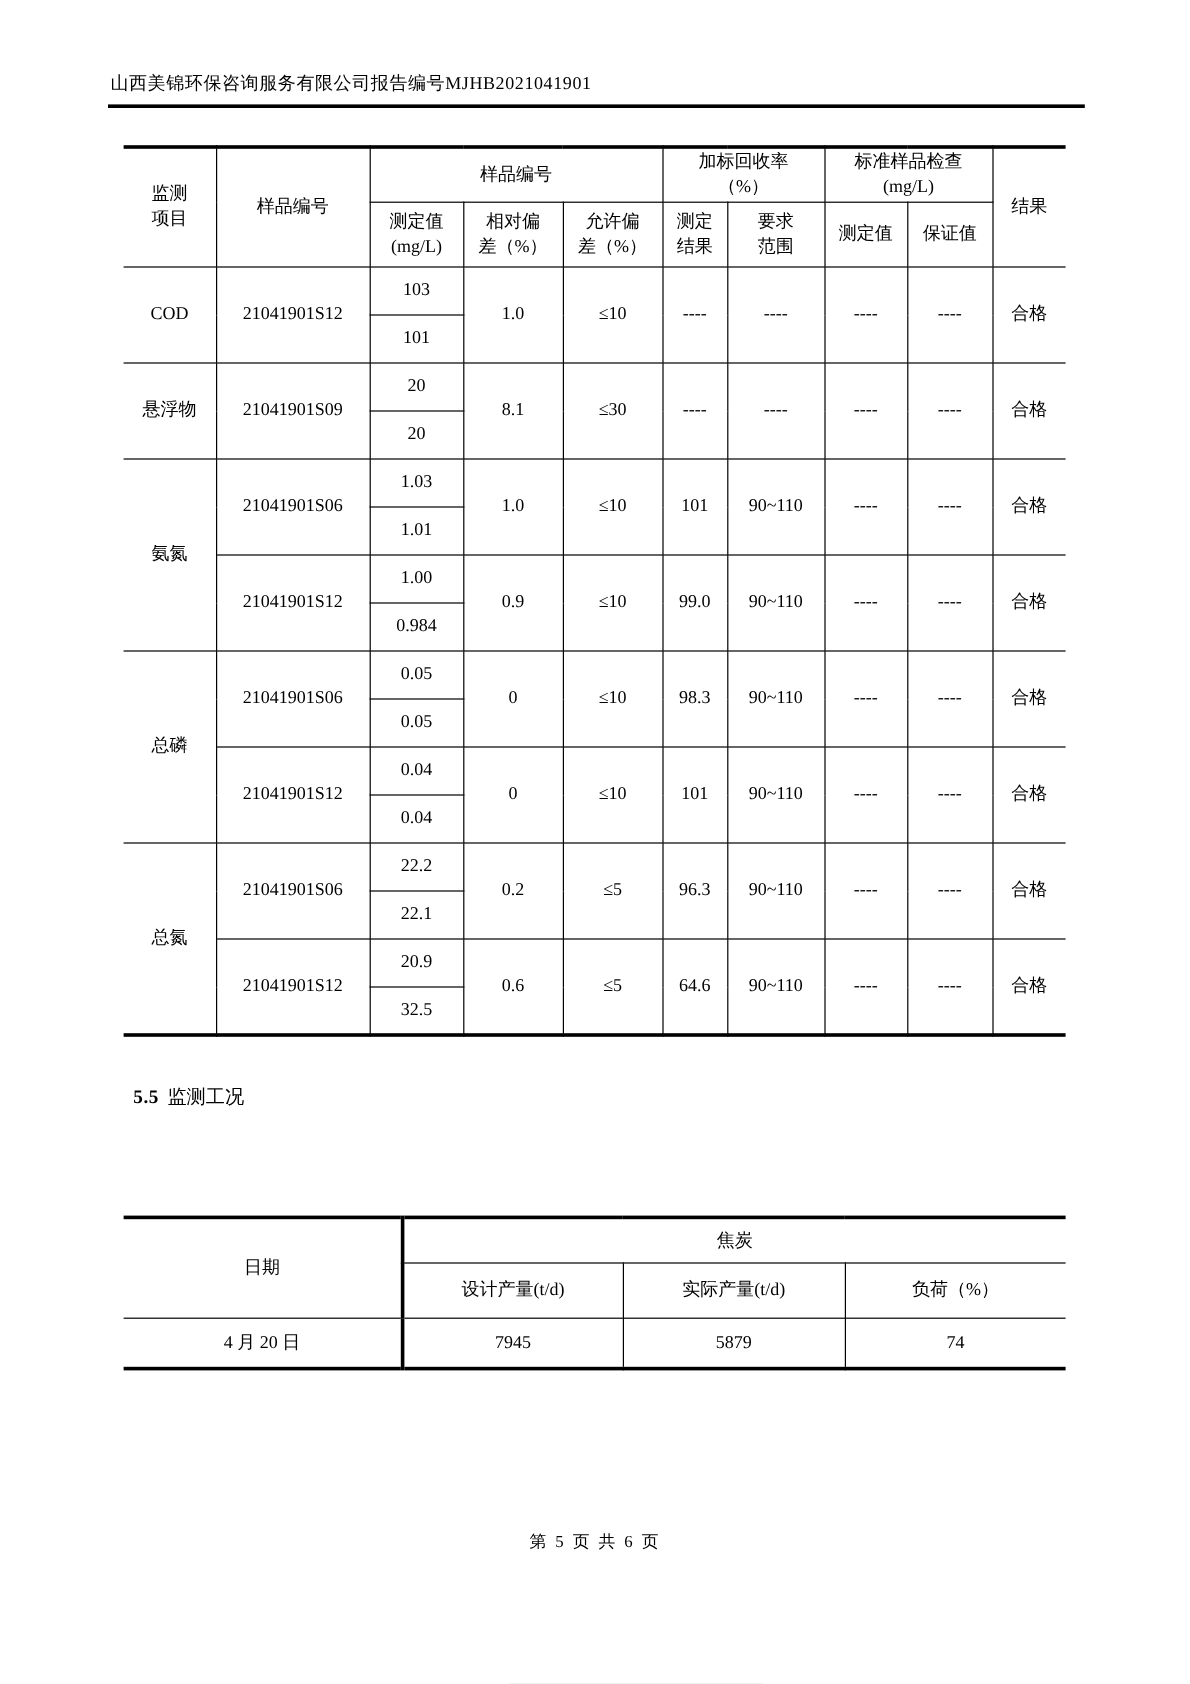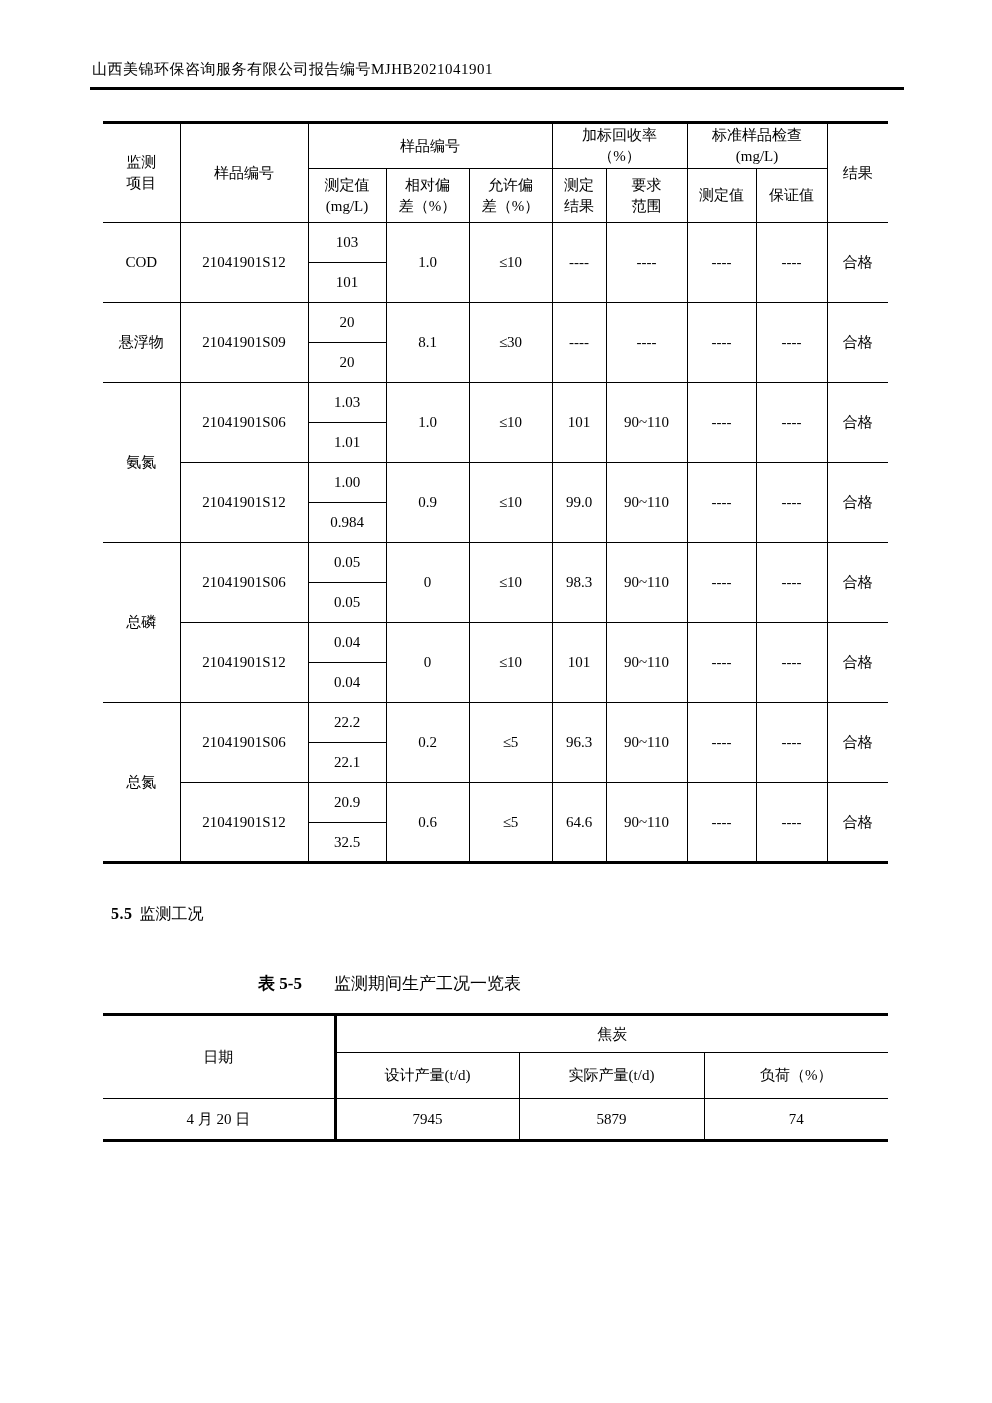--- a/index.html
+++ b/index.html
@@ -222,23 +222,20 @@
     <tr class="dr">
       <td>32.5</td>
     </tr>
   </tbody>
     </table>
 
   <div class="section-heading">
     <b>5.5</b><span>监测工况</span>
   </div>
 
-  <div class="table-caption">
-    <b>表 5-5</b><span>监测期间生产工况一览表</span>
-  </div>
 
   <table class="prod">
     <colgroup>
       <col style="width:232px">
         <col style="width:184px">
         <col style="width:185px">
         <col style="width:184px">
     </colgroup>
     <tbody>
         <tr class="p1">
@@ -252,14 +249,15 @@
     </tr>
     <tr class="p3">
       <td class="cf date-sep">4 月 20 日</td>
       <td>7945</td>
       <td>5879</td>
       <td class="cl">74</td>
     </tr>
   </tbody>
     </table>
 
+  <div class="doc-footer">第 5 页 共 6 页</div>
 
 </div>
 
 </body></html>

